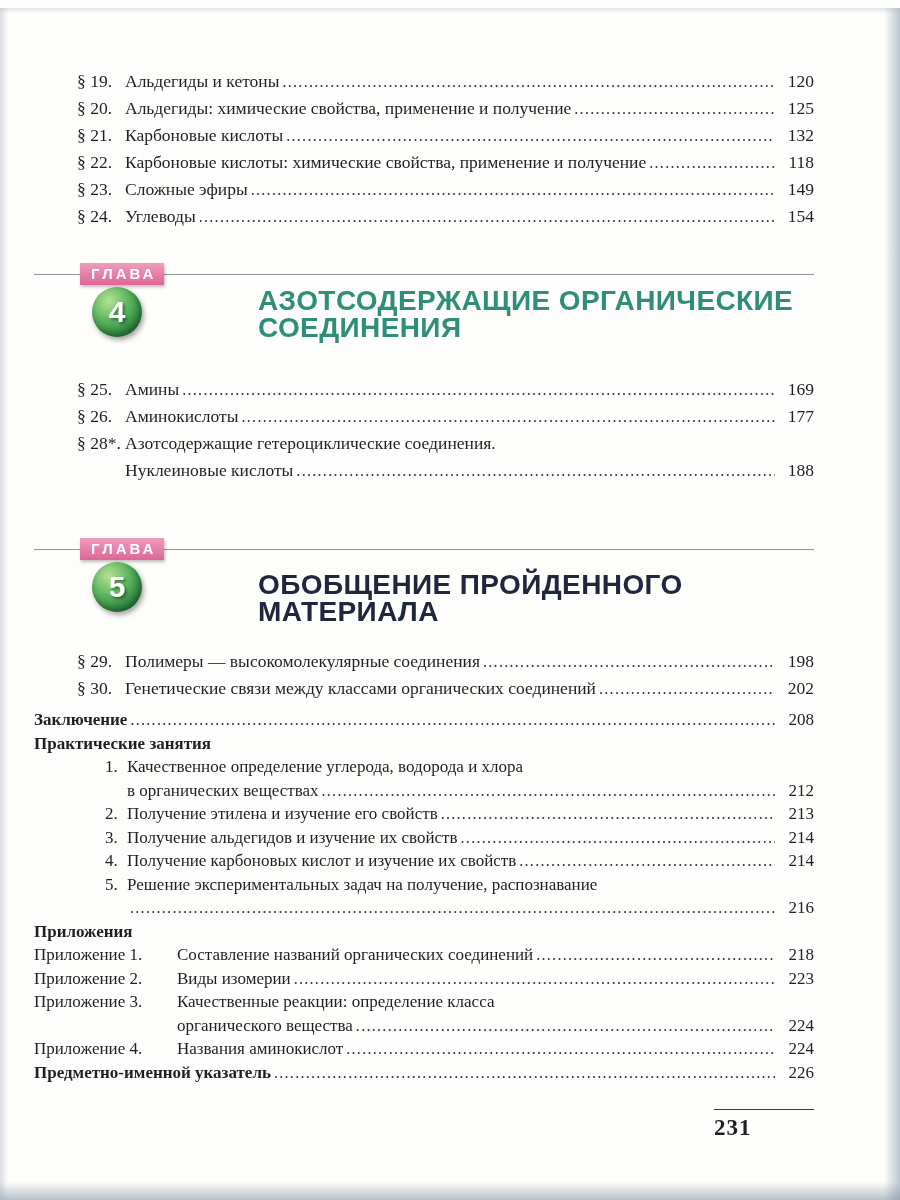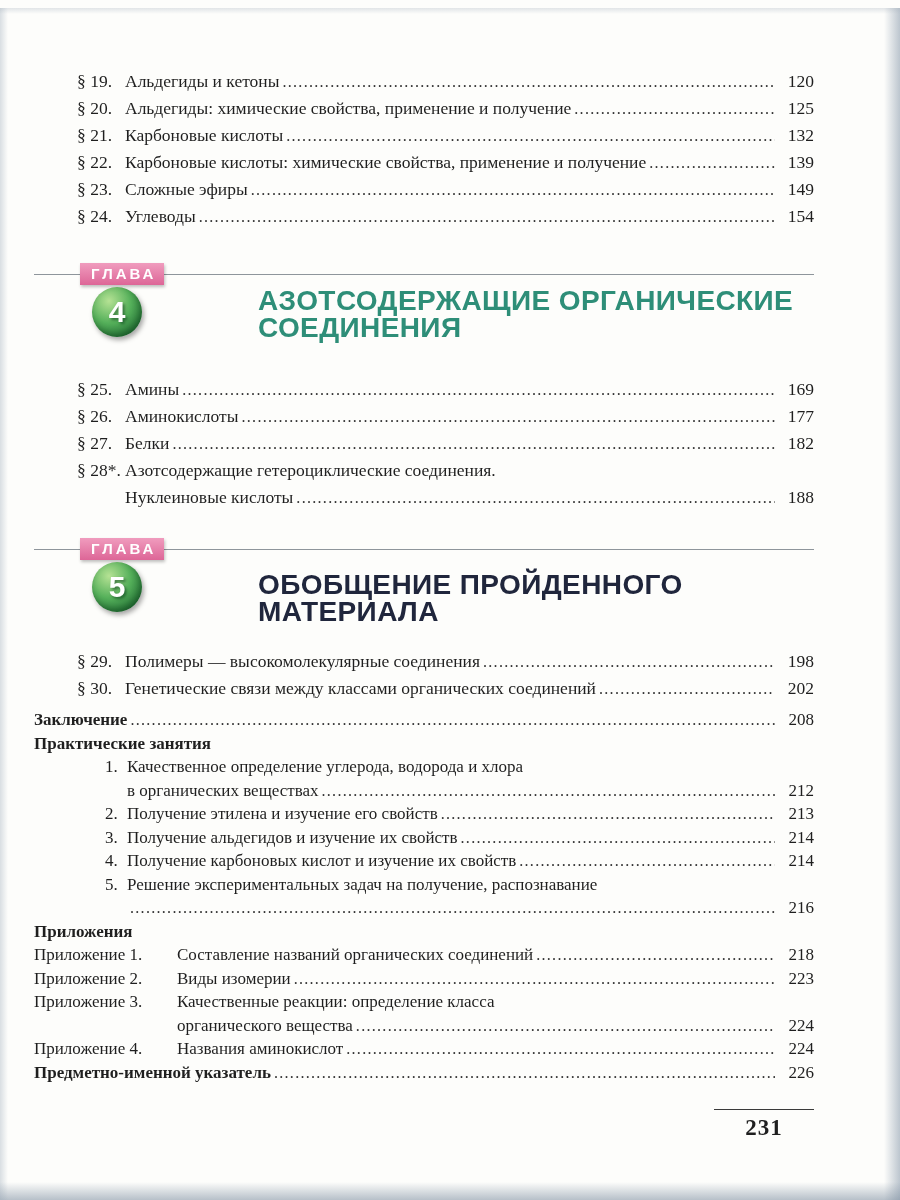--- a/index.html
+++ b/index.html
@@ -76,21 +76,21 @@
   .ch5 .ch-title { top:38px; color:var(--chapter5-title, #20263c); }
 
   
   .sec-back .row, .sec-back .hline { font-size:17px; line-height:23.5px; }
   .bold { font-weight:bold; }
   .nrow   { padding-left:71px; }
   .nlabel { flex:none; width:22px; }
   .prlabel{ flex:none; width:143px; }
 
   
-  .folio { position:absolute; right:86px; top:1101px; width:100px; text-align:center; }
+  .folio { position:absolute; right:86px; top:1101px; width:100px; text-align:left; }
   .folio-rule { border-top:1.5px solid #3a3a3a; width:100px; }
   .folio-num { font-weight:bold; font-size:23px; padding-top:5px; letter-spacing:1px; }
 </style>
 </head>
 <body>
 
 <div class="page">
 
   <div class="sec sec-top list">
     <div class="row srow">
@@ -108,21 +108,21 @@
     <div class="row srow">
       <span class="slabel">§ 21.</span>
       <span class="ttl">Карбоновые кислоты</span>
       <span class="dots"></span>
       <span class="pg">132</span>
     </div>
     <div class="row srow">
       <span class="slabel">§ 22.</span>
       <span class="ttl">Карбоновые кислоты: химические свойства, применение и получение</span>
       <span class="dots"></span>
-      <span class="pg">139</span>
+      <span class="pg">118</span>
     </div>
     <div class="row srow">
       <span class="slabel">§ 23.</span>
       <span class="ttl">Сложные эфиры</span>
       <span class="dots"></span>
       <span class="pg">149</span>
     </div>
     <div class="row srow">
       <span class="slabel">§ 24.</span>
       <span class="ttl">Углеводы</span>
@@ -150,26 +150,20 @@
       <span class="slabel">§ 25.</span>
       <span class="ttl">Амины</span>
       <span class="dots"></span>
       <span class="pg">169</span>
     </div>
     <div class="row srow">
       <span class="slabel">§ 26.</span>
       <span class="ttl">Аминокислоты</span>
       <span class="dots"></span>
       <span class="pg">177</span>
-    </div>
-    <div class="row srow">
-      <span class="slabel">§ 27.</span>
-      <span class="ttl">Белки</span>
-      <span class="dots"></span>
-      <span class="pg">182</span>
     </div>
     <div class="row srow">
       <span class="slabel">§ 28*.</span>
       <div class="body">
         <div class="bline">Азотсодержащие гетероциклические соединения.</div>
         <div class="row">
           <span class="ttl">Нуклеиновые кислоты</span>
           <span class="dots"></span>
           <span class="pg">188</span>
         </div>

